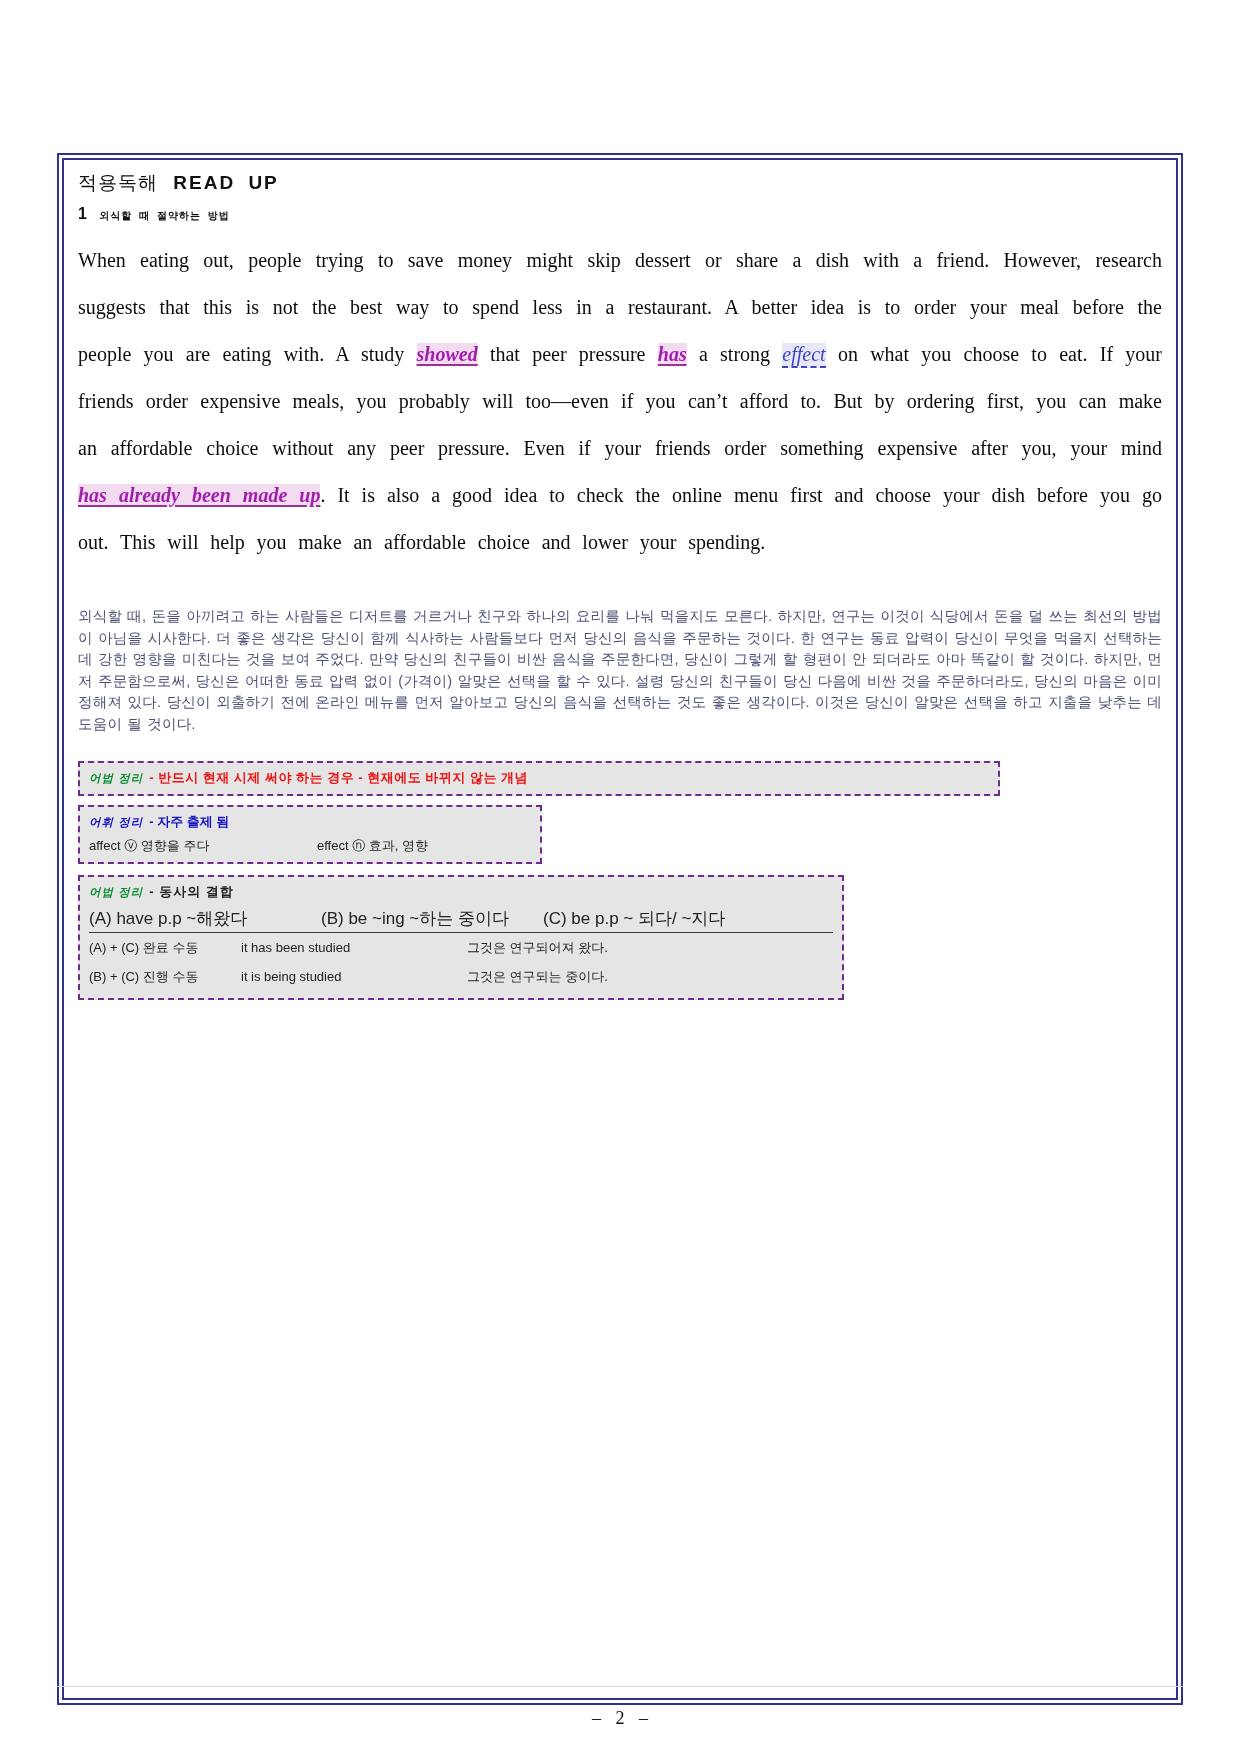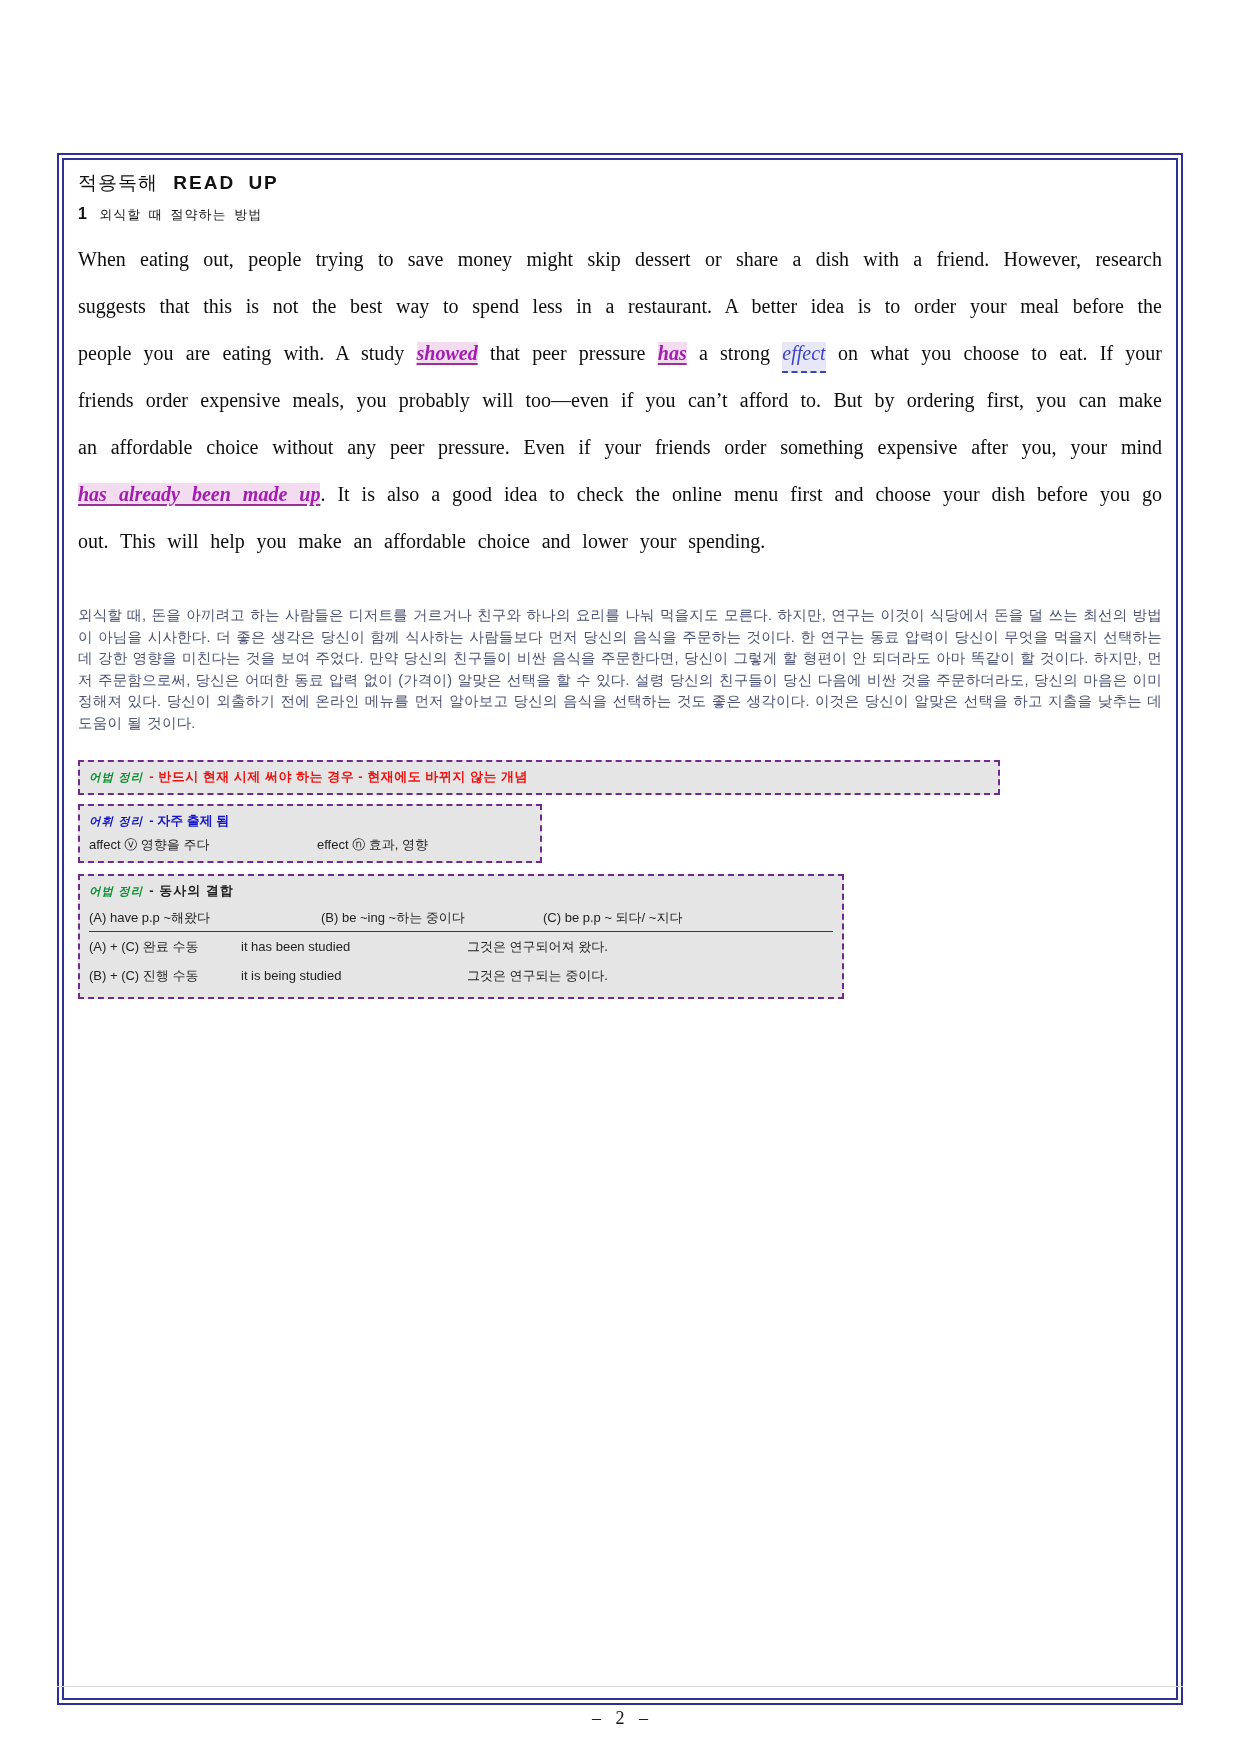--- a/index.html
+++ b/index.html
@@ -11,33 +11,33 @@
   .frame {
     position:absolute; left:57px; top:121px; width:1126px; height:1552px;
     border:7px double #2e3192; padding:8px 14px 0 14px; background:#ffffff;
   }
   
   .doc-header { margin-top:2px; font-size:19px; line-height:26px; color:#111; }
   .doc-header .h-ko { font-weight:400; letter-spacing:1px; }
   .doc-header .h-en { font-weight:700; margin-left:10px; letter-spacing:2px; word-spacing:6px; }
   .lesson { margin-top:7px; line-height:22px; color:#111; }
   .lesson .lesson-num { font-size:16px; font-weight:600; margin-right:8px; }
-  .lesson .lesson-title { font-size:13px; font-weight:400; letter-spacing:1px; word-spacing:3px; }
+  .lesson .lesson-title { font-size:10px; font-weight:700; letter-spacing:1px; word-spacing:3px; }
   
   .passage {
     margin-top:10px; font-family:"Liberation Serif","DejaVu Serif",serif;
     font-size:20px; line-height:47px; text-align:justify; word-spacing:0.34em; color:#0d0d0d;
   }
   .kw-v {
     color:#a21caf; font-weight:bold; font-style:italic; background:#f3dcef;
     text-decoration:underline; text-decoration-color:#9c2f94; text-decoration-thickness:2px; text-underline-offset:3px;
   }
   .kw-n {
     color:#3a45c0; font-style:italic; background:#e7e7f8;
-    border-bottom:2px dashed #3a45c0; padding-bottom:7px;
+    border-bottom:2px dashed #3a45c0; padding-bottom:1px;
   }
   
   .translation {
     margin-top:40px; font-size:14.5px; line-height:21.5px; text-align:justify;
     color:#4d5377; word-spacing:1px; letter-spacing:0.2px;
   }
   
   .box { border:2px dashed #702a8c; padding:3px 9px 5px 9px; background:#e5e5e5; }
   .box1 { margin-top:26px; width:922px; }
   .box2 { margin-top:9px;  width:464px; }
@@ -49,21 +49,21 @@
   .red  { color:#ee1111; font-size:13px; font-weight:600; letter-spacing:0.5px; margin-left:6px; }
   .blue { color:#1414c8; font-size:13px; font-weight:600; margin-left:6px; }
   .dark { color:#222; font-size:13px; font-weight:600; margin-left:6px; letter-spacing:1px; }
   .box-line2 { line-height:22px; margin-top:2px; font-size:13px; color:#222; white-space:nowrap; }
   .ex { margin-left:30px; }
   .ex2 { margin-left:14px; }
   .kw-b { font-weight:bold; text-decoration:underline; text-underline-offset:2px; }
   .vocab-item  { display:inline-block; width:228px; }
   .vocab-item2 { display:inline-block; }
   
-  .combo-header { margin-top:3px; font-size:13px; color:#222; line-height:26px;
+  .combo-header { margin-top:3px; font-size:17px; color:#222; line-height:26px;
                   border-bottom:1px solid #3a3a3a; white-space:nowrap; }
   .combo-header .ch1 { display:inline-block; width:232px; }
   .combo-header .ch2 { display:inline-block; width:222px; }
   .combo-header .ch3 { display:inline-block; }
   .combo-row { font-size:13px; color:#222; line-height:29px; white-space:nowrap; }
   .combo-row .cc { display:inline-block; width:152px; }
   .combo-row .ce { display:inline-block; width:226px; }
   .combo-row .ck { display:inline-block; }
   
   .footer-rule { position:absolute; left:57px; top:1654px; width:1126px; border-top:1px solid #dadada; }

